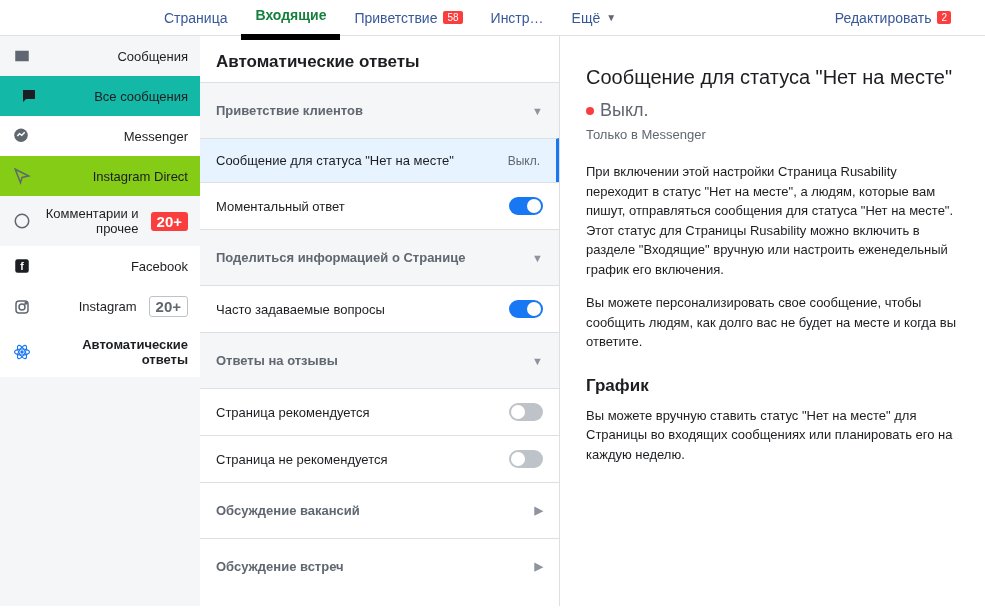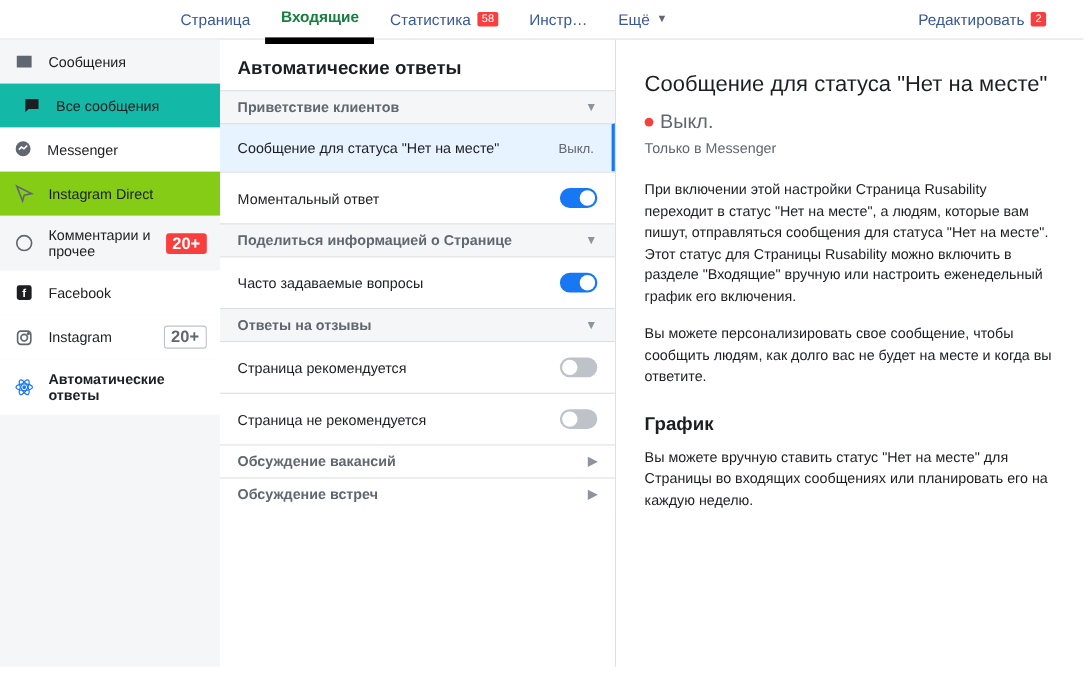--- a/index.html
+++ b/index.html
@@ -13,27 +13,27 @@
 .badge { background: #fa3e3e; color: #fff; font-size: 10px; padding: 1px 4px; border-radius: 2px; font-weight: 400; }
 .more-caret { font-size: 10px; color: #606770; }
 
 .main { display: flex; height: 570px; }
 
 .sidebar { width: 200px; background: #f5f6f7; }
 .side-item { display: flex; align-items: center; gap: 12px; padding: 10px 12px; font-size: 13px; color: #1c1e21; cursor: pointer; }
 .side-item.sub { padding-left: 12px; }
 .side-item.active { font-weight: 600; }
 .side-item .icon { width: 20px; height: 20px; display: flex; align-items: center; justify-content: center; }
-.side-label { flex: 1; }
+.side-label { flex: 1; text-align: right; }
 .side-badge { background: #fa3e3e; color: #fff; font-size: 15px; padding: 1px 6px; border-radius: 3px; font-weight: 600; margin-left: auto; }
 .side-badge.gray { background: #fff; color: #606770; border: 1px solid #bec3c9; }
 
 .midcol { width: 360px; border-right: 1px solid #dddfe2; overflow-y: auto; }
 .mid-title { padding: 16px 16px 10px; font-size: 17px; font-weight: 700; }
-.accordion-h { padding: 7px 16px; font-size: 13px; font-weight: 600; color: #606770; border-top: 1px solid #dddfe2; display: flex; justify-content: space-between; align-items: center; cursor: pointer; background: #f5f6f7; }
+.accordion-h { padding: 20px 16px; font-size: 13px; font-weight: 600; color: #606770; border-top: 1px solid #dddfe2; display: flex; justify-content: space-between; align-items: center; cursor: pointer; background: #f5f6f7; }
 .accordion-h.white { background: #fff; }
 .acc-arrow { color: #8d949e; font-size: 11px; }
 .option-row { padding: 14px 16px; font-size: 13px; color: #1c1e21; display: flex; justify-content: space-between; align-items: center; border-top: 1px solid #dddfe2; cursor: pointer; background: #fff; }
 .option-row.selected { background: #e7f3ff; border-right: 3px solid #1877f2; }
 .option-state { font-size: 12px; color: #606770; }
 .toggle { width: 34px; height: 18px; border-radius: 10px; position: relative; }
 .toggle.on { background: #1877f2; }
 .toggle.off { background: #bec3c9; }
 .toggle::after { content: ""; position: absolute; width: 14px; height: 14px; background: #fff; border-radius: 50%; top: 2px; transition: none; }
 .toggle.on::after { right: 2px; }
@@ -48,21 +48,21 @@
 .detail h3 { font-size: 17px; font-weight: 700; margin-top: 24px; margin-bottom: 10px; }
 </style>
 </head>
 <body>
 
 <div class="topnav">
   <div class="topnav-left">
     <div class="topnav-item">Страница</div>
     <div class="topnav-item active">Входящие</div>
     <div class="topnav-item">
-      <span>Статистика</span>
+      <span>Приветствие</span>
       <span class="badge">58</span>
     </div>
     <div class="topnav-item">Инстр…</div>
     <div class="topnav-item">
       <span>Ещё</span>
       <span class="more-caret">▼</span>
     </div>
   </div>
   <div class="topnav-right">
     <div class="topnav-item">

